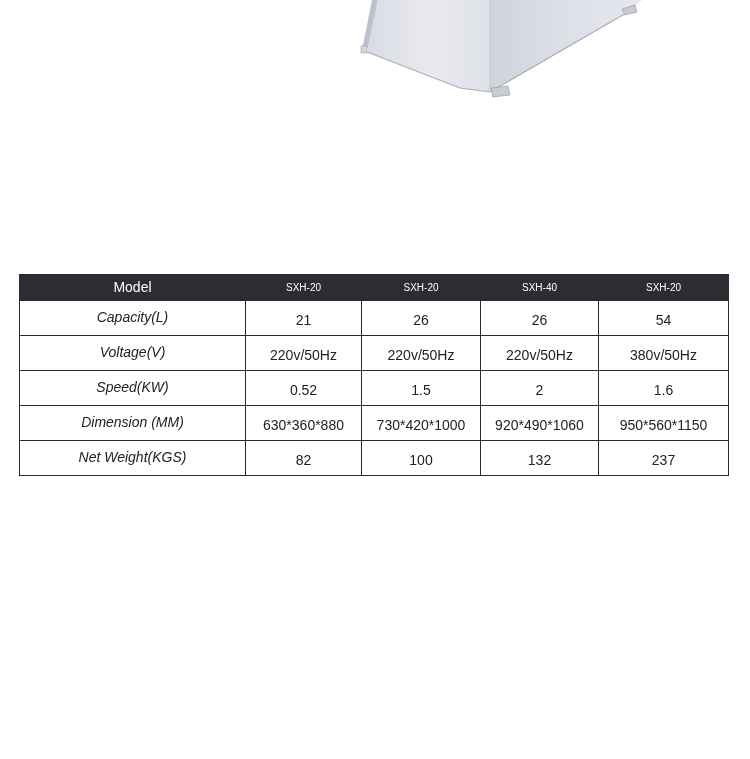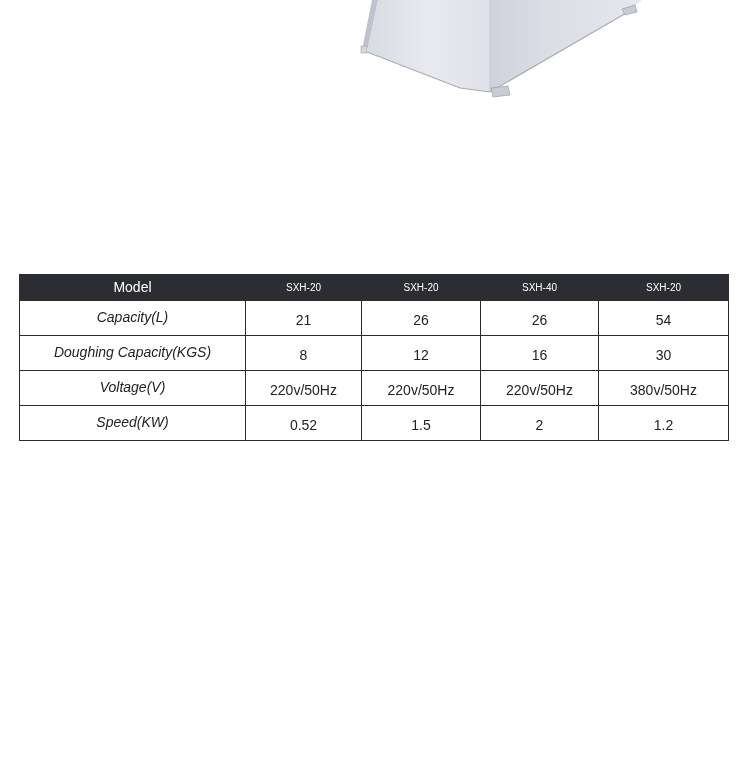--- a/index.html
+++ b/index.html
@@ -118,34 +118,41 @@
   </thead>
   <tbody>
     <tr>
       <td class="label">Capacity(L)</td>
       <td class="val">21</td>
       <td class="val">26</td>
       <td class="val">26</td>
       <td class="val">54</td>
     </tr>
     <tr>
-      <td class="label">Doughing Capacity(KGS)</td>
-      <td class="val">8</td>
-      <td class="val">12</td>
-      <td class="val">16</td>
-      <td class="val">30</td>
-    </tr>
-    <tr>
       <td class="label">Voltage(V)</td>
       <td class="val">220v/50Hz</td>
       <td class="val">220v/50Hz</td>
       <td class="val">220v/50Hz</td>
       <td class="val">380v/50Hz</td>
     </tr>
     <tr>
       <td class="label">Speed(KW)</td>
       <td class="val">0.52</td>
       <td class="val">1.5</td>
       <td class="val">2</td>
-      <td class="val">1.2</td>
+      <td class="val">1.6</td>
+    </tr>
+    <tr>
+      <td class="label">Dimension (MM)</td>
+      <td class="val">630*360*880</td>
+      <td class="val">730*420*1000</td>
+      <td class="val">920*490*1060</td>
+      <td class="val">950*560*1150</td>
+    </tr>
+    <tr>
+      <td class="label">Net Weight(KGS)</td>
+      <td class="val">82</td>
+      <td class="val">100</td>
+      <td class="val">132</td>
+      <td class="val">237</td>
     </tr>
   </tbody>
 </table>
 
 </body></html>

